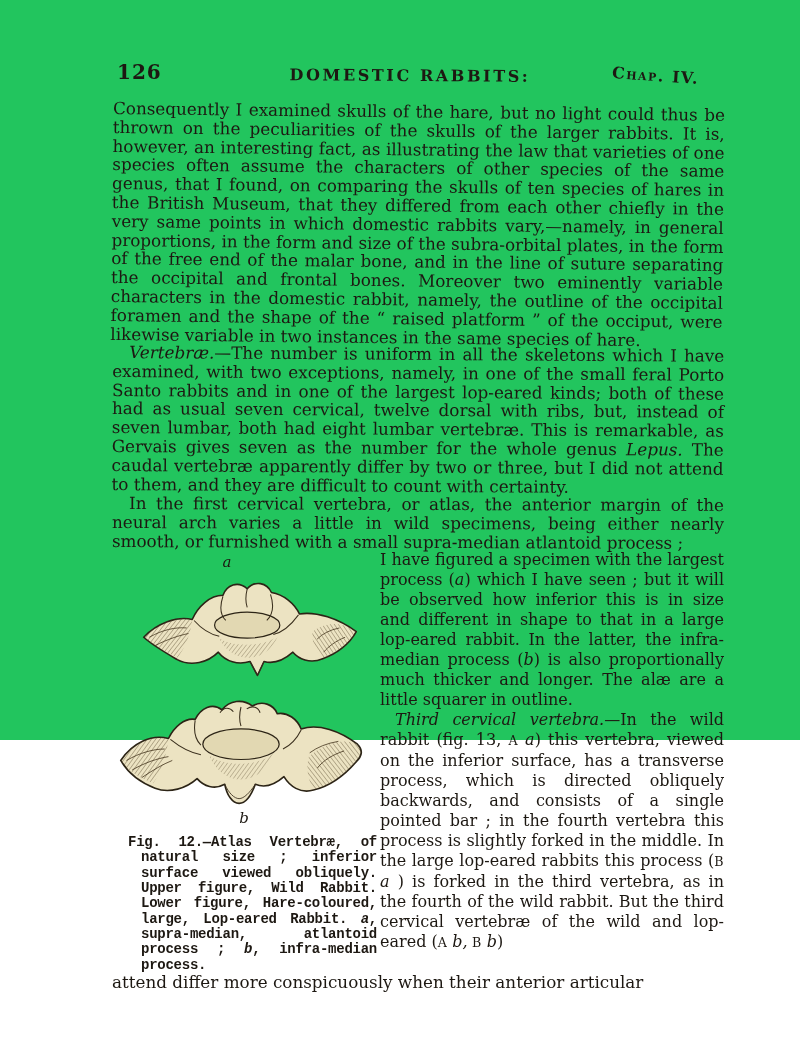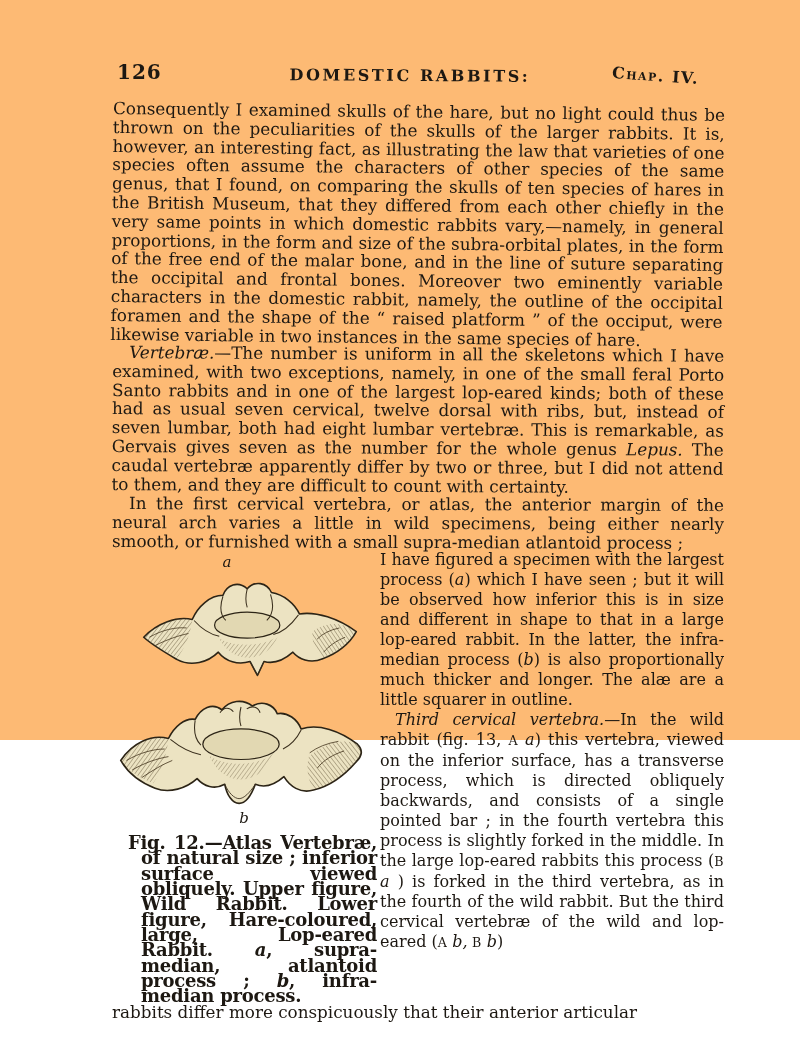--- a/index.html
+++ b/index.html
@@ -1,21 +1,21 @@
 <!DOCTYPE html>
 <html><head>
 <meta charset="utf-8">
 <style>
   html,body{margin:0;padding:0;}
   body{
     width:800px;height:1050px;background:#ffffff;overflow:hidden;
     font-family:"DejaVu Serif","Liberation Serif",serif;color:#1d1812;
     -webkit-font-smoothing:antialiased;
   }
-  .page{position:absolute;inset:0;width:800px;height:740px;background:#fdba74;}
+  .page{position:absolute;inset:0;width:800px;height:740px;background:#22c55e;}
 
   
   .pnum{position:absolute;left:117px;top:60px;font-size:20px;font-weight:bold;letter-spacing:1px;}
   .ptitle{position:absolute;left:410px;top:66px;transform:translateX(-50%) rotate(.4deg);
           font-size:16px;font-weight:bold;letter-spacing:2.6px;white-space:nowrap;}
   .pchap{position:absolute;left:612px;top:66px;transform:rotate(4deg);
          font-variant:small-caps;font-size:16px;font-weight:bold;letter-spacing:1.5px;white-space:nowrap;}
 
   
   .text-block{position:absolute;left:112px;top:99px;width:612px;
@@ -31,22 +31,22 @@
   
   .wrap-region{width:612px;}
   .fig{float:left;width:260px;margin:4px 8px 0 0;padding:0;}
   .fig-label{font-style:italic;font-size:15px;line-height:16px;text-align:center;}
   .fig-label-a{padding-right:30px;}
   .fig-label-b{padding-left:4px;margin-top:-2px;}
   .bone-svg{display:block;}
   .bone-upper{margin:2px 0 4px 18px;}
   .bone-lower{margin:2px 0 0 0;}
   .fig-caption{margin:9px 16px 0 16px;width:236px;
-               font-size:18px;line-height:15.3px;font-weight:bold;letter-spacing:-.25px;
-               text-align:justify;padding-left:13px;text-indent:-13px;}
+               font-size:14px;line-height:15.3px;font-weight:bold;letter-spacing:-.25px;
+               text-align:justify;padding-left:13px;text-indent:-13px;font-family:Liberation Mono, monospace;}
   .col-text{font-size:16px;line-height:20px;text-align:justify;}
   .col-indent{text-indent:15px;}
   .last-line{clear:both;margin-top:4px !important;}
 </style>
 </head>
 <body>
 
 <div class="page">
 
   <span class="pnum">126</span>
@@ -108,16 +108,16 @@
 
         <figcaption class="fig-caption"><span>Fig. 12.—Atlas Vertebræ, of natural size ; inferior surface viewed obliquely. Upper figure, Wild Rabbit. Lower figure, Hare-coloured, large, Lop-eared Rabbit. </span><span class="it">a</span><span>, supra-median, atlantoid process ; </span><span class="it">b</span><span>, infra-median process.</span></figcaption>
       </figure>
 
       <p class="col-text"><span>I have figured a specimen with the largest process (</span><span class="it">a</span><span>) which I have seen ; but it will be observed how inferior this is in size and different in shape to that in a large lop-eared rabbit. In the latter, the infra-median process (</span><span class="it">b</span><span>) is also proportionally much thicker and longer. The alæ are a little squarer in outline.</span></p>
 
       <p class="col-text col-indent"><span class="it">Third cervical vertebra.</span><span>—In the wild rabbit (fig. 13, </span><span class="sc">A</span><span class="it"> a</span><span>) this vertebra, viewed on the inferior surface, has a transverse process, which is directed obliquely backwards, and consists of a single pointed bar ; in the fourth vertebra this process is slightly forked in the middle. In the large lop-eared rabbits this process (</span><span class="sc">B</span><span class="it"> a </span><span>) is forked in the third vertebra, as in the fourth of the wild rabbit. But the third cervical vertebræ of the wild and lop-eared (</span><span class="sc">A</span><span class="it"> b,</span><span class="sc"> B</span><span class="it"> b</span><span>)</span></p>
 
     </div>
 
-    <p class="last-line">rabbits differ more conspicuously that their anterior articular</p>
+    <p class="last-line">attend differ more conspicuously when their anterior articular</p>
 
   </div>
 </div>
 
 </body></html>

